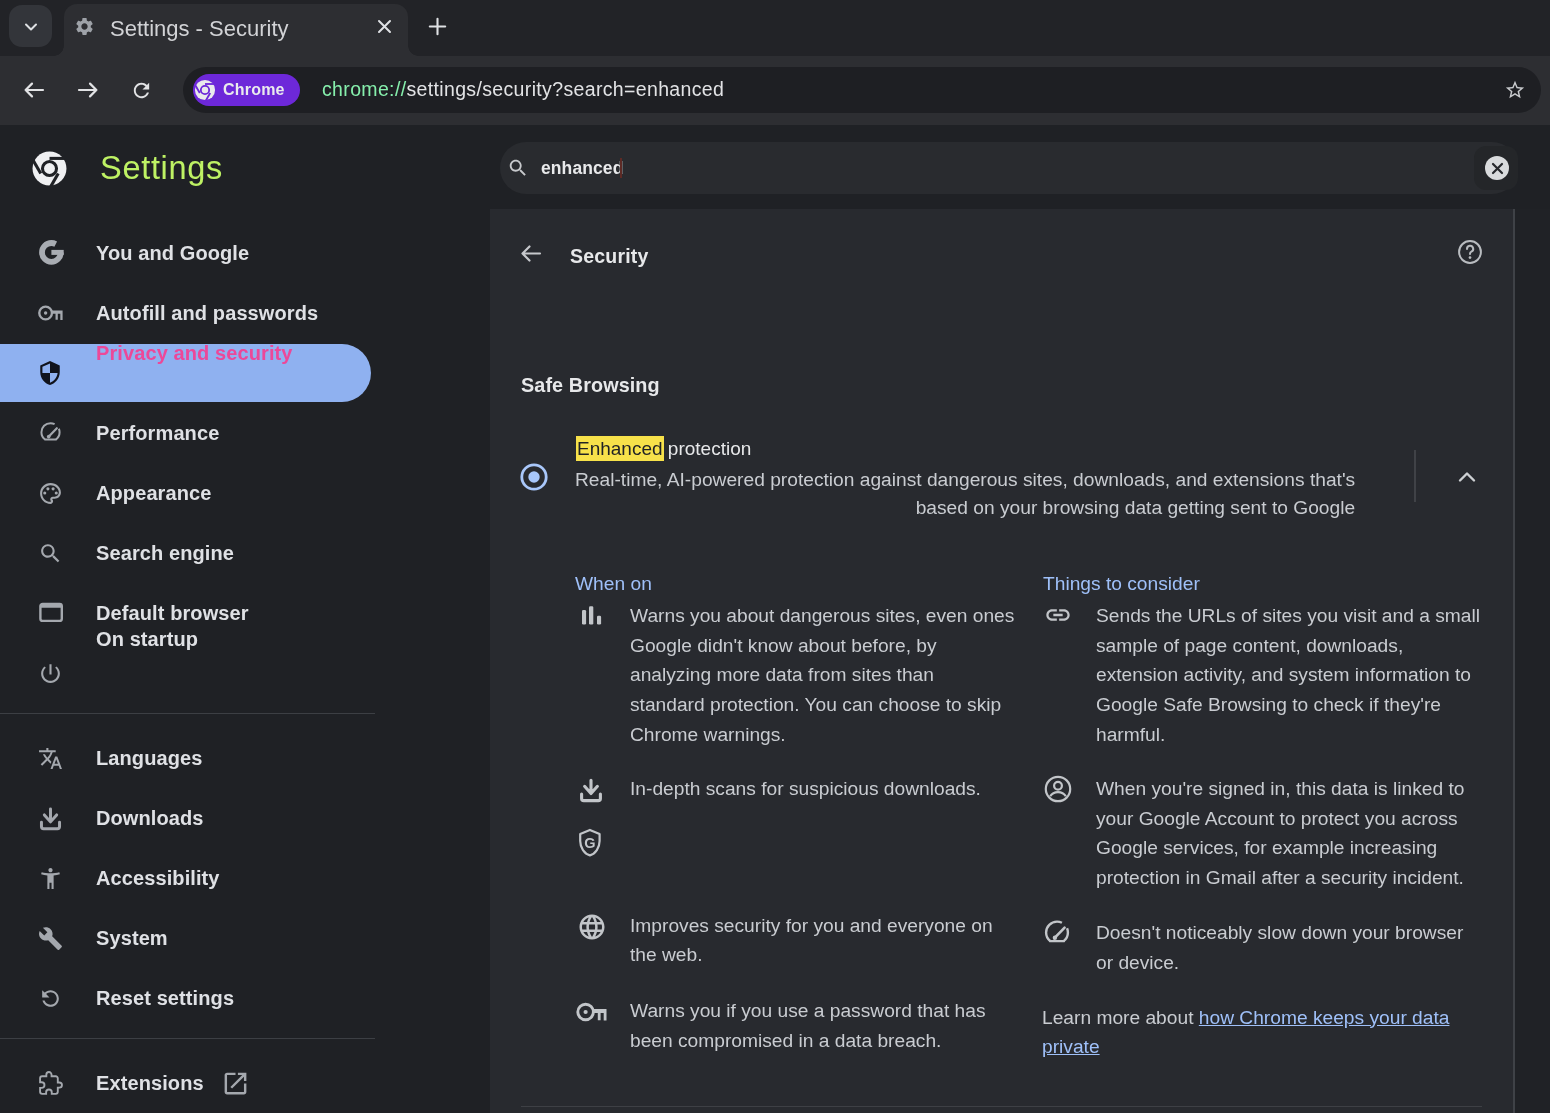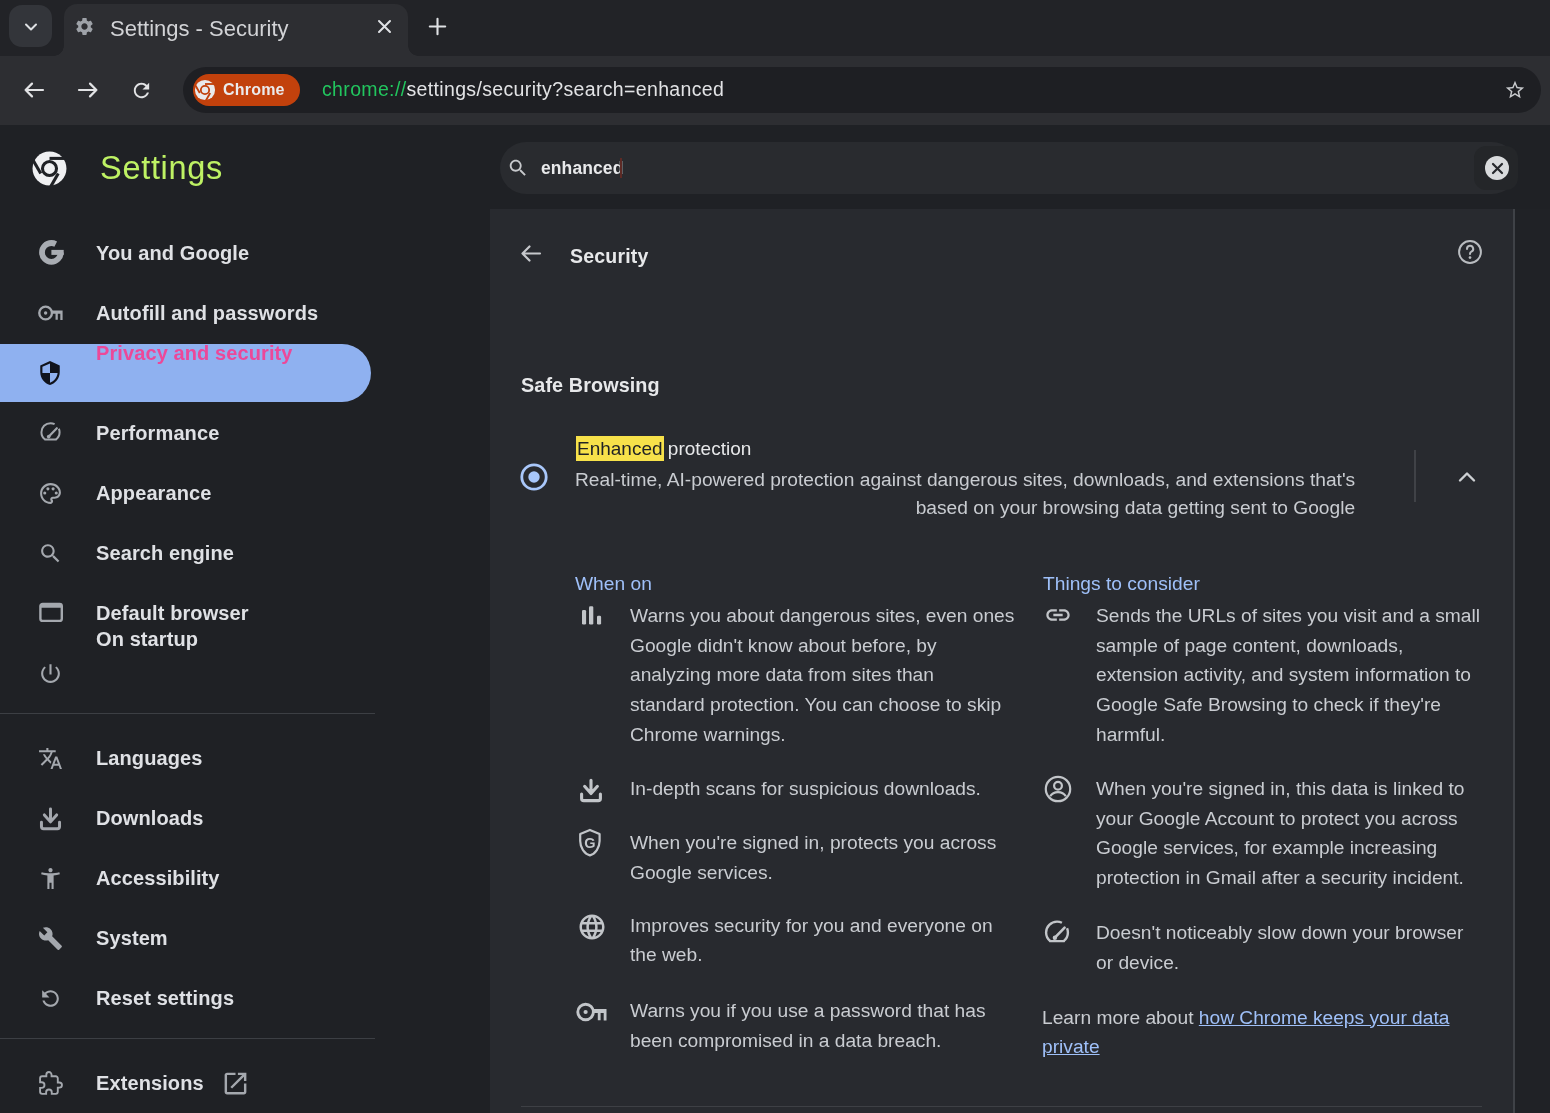--- a/index.html
+++ b/index.html
@@ -8,24 +8,24 @@
        font-family:"Liberation Sans",sans-serif;}
   .abs{position:absolute;}
   
   #tabstrip{left:0;top:0;width:1550px;height:56px;background:#222327;}
   #tabsearch{left:9px;top:5px;width:43px;height:42px;border-radius:13px;background:#33353a;}
   #tab{left:64px;top:4px;width:344px;height:52px;background:#2d2e32;border-radius:13px 13px 0 0;}
   .flare{width:10px;height:10px;top:46px;background:radial-gradient(circle at 0 0, transparent 9.5px, #2d2e32 10px);}
   #tabtitle{left:110px;top:16px;font-size:22px;color:#d2d3d6;}
   #toolbar{left:0;top:56px;width:1550px;height:69px;background:#2d2e32;}
   #omnibox{left:183px;top:67px;width:1358px;height:46px;border-radius:23px;background:#1e1f23;}
-  #chip{left:193px;top:74px;height:32px;border-radius:16px;background:#c2410c;color:#eaebed;
+  #chip{left:193px;top:74px;height:32px;border-radius:16px;background:#6d28d9;color:#eaebed;
         font-size:16px;font-weight:bold;padding:0 15px 0 30px;line-height:31px;letter-spacing:0.2px;}
   #url{left:322px;top:77.5px;font-size:19.5px;color:#e2e3e5;letter-spacing:0.35px;}
-  #url .dim{color:#22c55e;}
+  #url .dim{color:#86efac;}
   
   #header{left:0;top:125px;width:1550px;height:84px;background:#1f2125;}
   #stitle{left:100px;top:150px;font-size:32.5px;color:#bef264;letter-spacing:0.7px;}
   #searchpill{left:500px;top:142px;width:1018px;height:52px;border-radius:26px;background:#292b2f;}
   #senh{left:541px;top:157.5px;font-size:17.5px;font-weight:bold;color:#e8e9eb;letter-spacing:0.1px;}
   #clearhover{left:1474px;top:146px;width:44px;height:44px;border-radius:12px;background:#242629;}
   #clearbtn{left:1485px;top:156px;width:24px;height:24px;border-radius:12px;background:#d9dbdd;}
   
   #sidebar{left:0;top:209px;width:490px;height:904px;background:#1f2125;}
   .navitem{position:absolute;left:96px;font-size:20px;font-weight:bold;color:#dfe1e5;line-height:24px;letter-spacing:0.1px;}
@@ -169,21 +169,20 @@
   <div class="abs ctext white" style="left:521px;top:371px;font-size:19.8px;font-weight:bold;letter-spacing:0.1px;">Safe Browsing</div>
   <div class="abs ctext white" style="left:577px;top:434px;font-size:19px;">
     <span id="hl">Enhanced</span> protection</div>
   <div class="abs ctext" style="left:575px;top:466px;line-height:28.3px;text-align:right;">Real-time, AI-powered protection against dangerous sites, downloads, and extensions that's<br>based on your browsing data getting sent to Google</div>
   <div class="abs" style="left:1414px;top:450px;width:1.5px;height:52px;background:#404247;"></div>
   <div class="abs ctext blue" style="left:575px;top:548px;">When on</div>
   <div class="abs ctext blue" style="left:1043px;top:548px;">Things to consider</div>
 
   <div class="abs ctext" style="left:630px;top:601px;">Warns you about dangerous sites, even ones<br>Google didn't know about before, by<br>analyzing more data from sites than<br>standard protection. You can choose to skip<br>Chrome warnings.</div>
   <div class="abs ctext" style="left:630px;top:774px;">In-depth scans for suspicious downloads.</div>
-  <div class="abs ctext" style="left:630px;top:828px;">When you're signed in, protects you across<br>Google services.</div>
   <div class="abs ctext" style="left:630px;top:910.5px;">Improves security for you and everyone on<br>the web.</div>
   <div class="abs ctext" style="left:630px;top:996px;">Warns you if you use a password that has<br>been compromised in a data breach.</div>
 
   <div class="abs ctext" style="left:1096px;top:601px;">Sends the URLs of sites you visit and a small<br>sample of page content, downloads,<br>extension activity, and system information to<br>Google Safe Browsing to check if they're<br>harmful.</div>
   <div class="abs ctext" style="left:1096px;top:774px;">When you're signed in, this data is linked to<br>your Google Account to protect you across<br>Google services, for example increasing<br>protection in Gmail after a security incident.</div>
   <div class="abs ctext" style="left:1096px;top:918px;">Doesn't noticeably slow down your browser<br>or device.</div>
   <div class="abs ctext" style="left:1042px;top:1002.5px;">Learn more about <span class="blue" style="text-decoration:underline;">how Chrome keeps your data<br>private</span></div>
   <div class="abs" style="left:521px;top:1106px;width:961px;height:1px;background:#3e4045;"></div>
 
   <svg width="14" height="14" style="left:23.5px;top:19.5px;">

